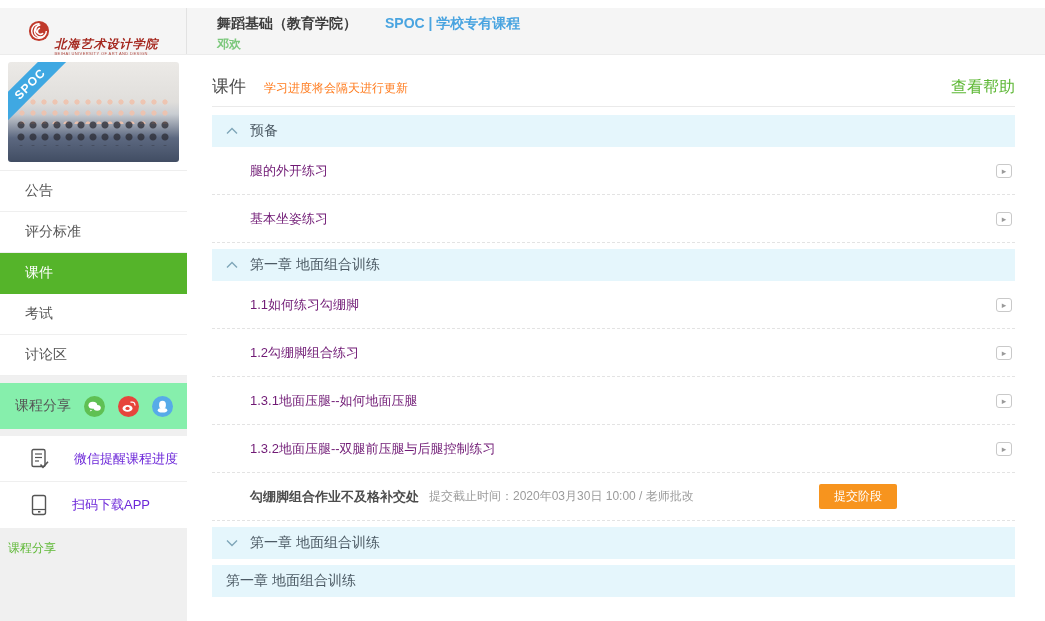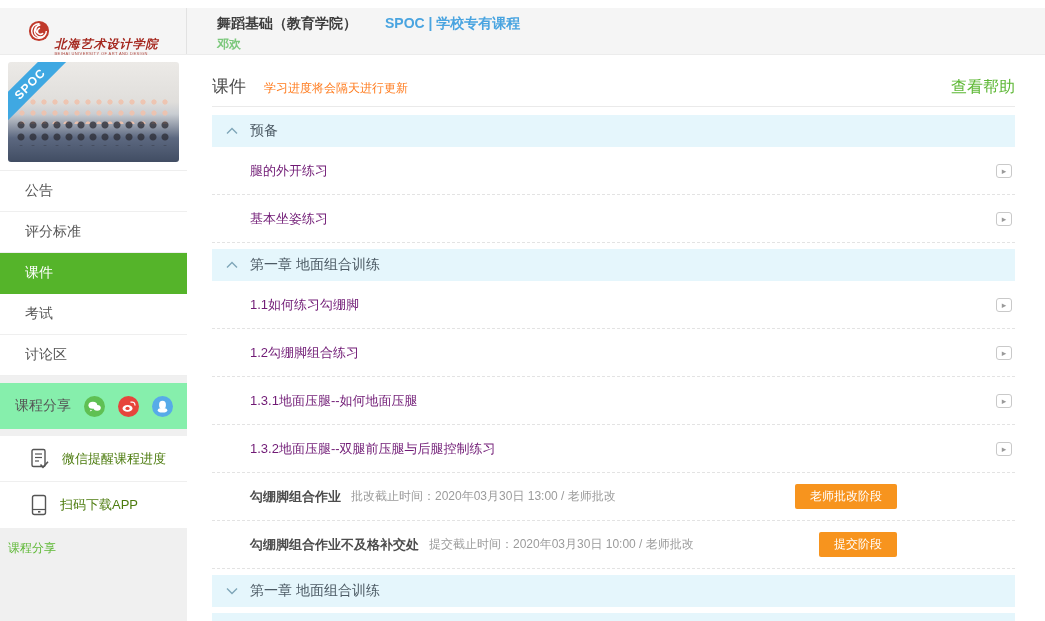--- a/index.html
+++ b/index.html
@@ -45,22 +45,22 @@
     font-size:14px; color:#555; border-bottom:1px solid #efefef; background:#fff;
     cursor:pointer; }
   .menu-item.active { background:#55b42a; color:#fff; border-bottom-color:#55b42a; }
 
   .share-card { margin-top:7px; background:#86efac; height:46px; display:flex;
     align-items:center; padding-left:15px; gap:13px; }
   .share-label { font-size:14px; color:#555; }
   .share-ic { width:21px; height:21px; display:inline-block; cursor:pointer; }
 
   .tools-card { margin-top:7px; background:#fff; }
-  .tool-row { height:46px; display:flex; align-items:center; gap:12px;
-    padding-left:30px; border-bottom:1px solid #efefef; font-size:13px; color:#4d7c0f;
+  .tool-row { height:46px; display:flex; align-items:center; gap:24px;
+    padding-left:30px; border-bottom:1px solid #efefef; font-size:13px; color:#6d28d9;
     cursor:pointer; }
   .tool-row:last-child { border-bottom:none;align-items:center; }
   .help-center { margin-top:12px; padding-left:8px; font-size:12px; color:#5fb837;
     cursor:pointer; }
 
   
   .main { position:absolute; top:55px; left:187px; width:858px; height:566px;
     background:#fff; padding:0 30px 0 25px; overflow:hidden; }
   .main-head { display:flex; align-items:baseline; height:52px; padding-top:20px;
     border-bottom:1px solid #eaeaea; }
@@ -235,25 +235,20 @@
   </div>
         <div class="row lesson">
     <span class="lesson-title">1.3.1地面压腿--如何地面压腿</span>
     <span class="play">▸</span>
   </div>
         <div class="row lesson">
     <span class="lesson-title">1.3.2地面压腿--双腿前压腿与后腿控制练习</span>
     <span class="play">▸</span>
   </div>
         <div class="row assignment">
-    <span class="assign-title">勾绷脚组合作业</span>
-    <span class="assign-meta">批改截止时间：2020年03月30日 13:00 / 老师批改</span>
-    <span class="badge">老师批改阶段</span>
-  </div>
-        <div class="row assignment">
     <span class="assign-title">勾绷脚组合作业不及格补交处</span>
     <span class="assign-meta">提交截止时间：2020年03月30日 10:00 / 老师批改</span>
     <span class="badge">提交阶段</span>
   </div>
         <div class="row section">
     <span class="chev down">
       <svg width="12" height="8" viewBox="0 0 12 8">
         <polyline points="1,6.5 6,1.5 11,6.5" fill="none" stroke="#7fa6b8" stroke-width="1.4"></polyline>
       </svg>
     </span>

